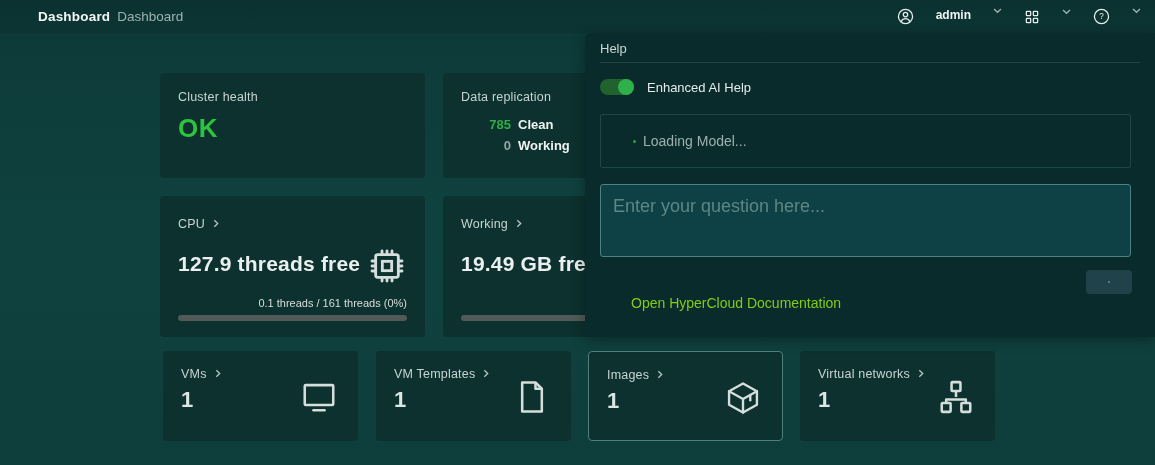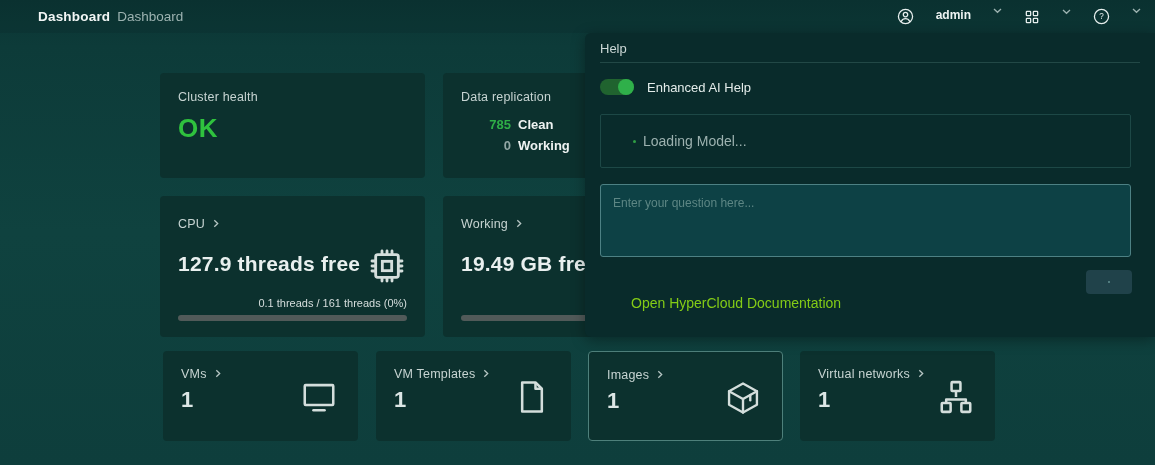--- a/index.html
+++ b/index.html
@@ -63,21 +63,21 @@
   .hp-toggle-row { position: absolute; left: 15px; top: 46px; display: flex; align-items: center; gap: 13px; }
   .toggle { position: relative; width: 34px; height: 16px; border-radius: 8px; background: #20632f; cursor: pointer; }
   .toggle .knob { position: absolute; right: 0; top: 0; width: 16px; height: 16px; border-radius: 50%; background: #2fb04a; }
   .hp-toggle-label { font-size: 13px; color: #e3ecea; }
   .hp-loading-box { position: absolute; left: 15px; top: 81px; width: 531px; height: 54px;
     border: 1px solid #1d4846; border-radius: 2px; display: flex; align-items: center; padding-left: 32px; }
   .loading-dot { width: 3px; height: 3px; border-radius: 50%; background: #2f9e44; margin-right: 7px; }
   .loading-text { font-size: 14px; color: #9cb1af; text-align: right; }
   .hp-question { position: absolute; left: 15px; top: 151px; width: 531px; height: 73px;
     background: #0d4145; border: 1px solid #4d8184; border-radius: 3px; resize: none; outline: none;
-    padding: 11px 12px; font-family: "Liberation Sans", sans-serif; font-size: 12px; color: #d2e2e0; }
+    padding: 11px 12px; font-family: "Liberation Sans", sans-serif; font-size: 18px; color: #d2e2e0; }
   .hp-question::placeholder { color: #5d8684; }
   .hp-send { position: absolute; right: 23px; top: 237px; width: 46px; height: 24px;
     background: #20424a; border: none; border-radius: 4px; cursor: default;
     display: flex; align-items: center; justify-content: center; }
   .btn-dot { width: 2px; height: 2px; border-radius: 50%; background: #629092; }
   .hp-doc-link { position: absolute; left: 15px; top: 262px; font-size: 14px; color: #84cc16;
     text-decoration: none; cursor: pointer; margin-left: 31px; }
 </style>
 </head>
 <body>

